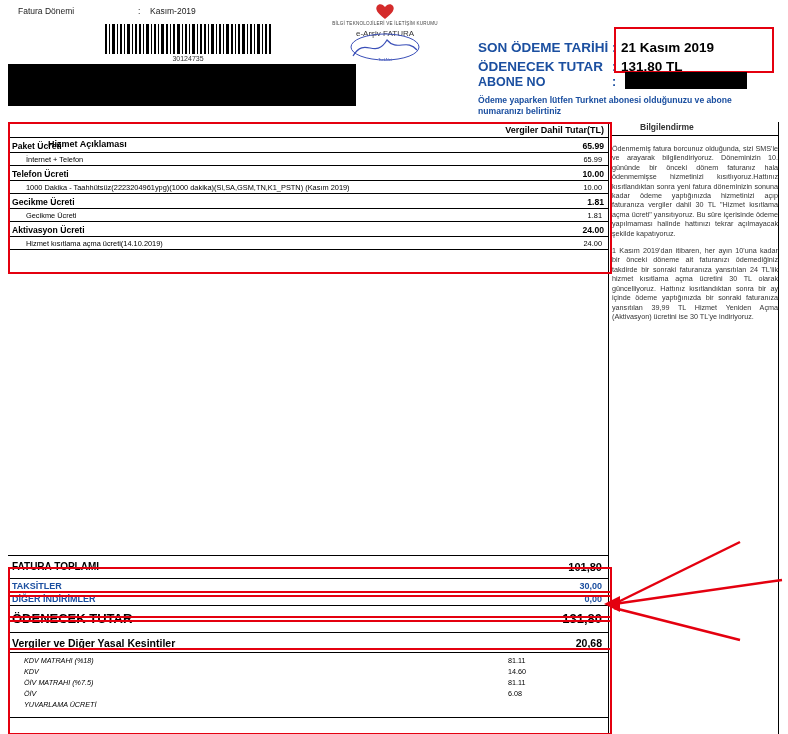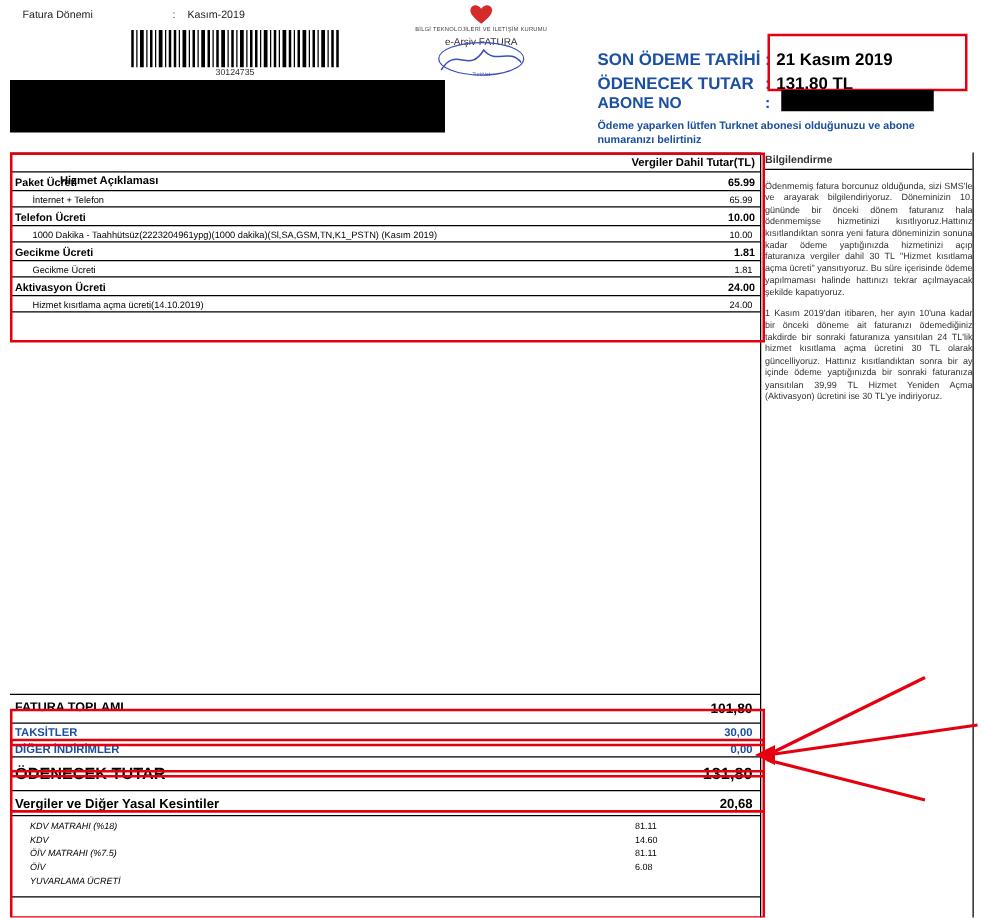--- a/index.html
+++ b/index.html
@@ -81,21 +81,21 @@
   .taxhead .n{position:absolute;left:4px;top:4px;font-size:10.5px;font-weight:bold;}
   .taxhead .v{position:absolute;right:6px;top:4px;font-size:10.5px;font-weight:bold;}
 
   .taxrow{position:relative;height:11px;}
   .taxrow .n{position:absolute;left:16px;top:1px;font-size:7.2px;font-style:italic;}
   .taxrow .v{position:absolute;left:500px;top:1px;font-size:7.2px;width:50px;}
   .taxbox{border-bottom:1px solid #000;padding-top:2px;height:62px;}
 
   
   .info{position:absolute;left:612px;top:122px;width:166px;}
-  .info-head{font-size:8.5px;font-weight:bold;color:#333;padding-bottom:3px;}
+  .info-head{font-size:8.5px;font-weight:bold;color:#333;padding-bottom:3px;margin-left:28px;}
   .info-sep{border-top:1px solid #000;width:166px;}
   .info-p{font-size:7.2px;color:#333;line-height:9.4px;margin-top:8px;text-align:justify;}
 
   .vline{position:absolute;left:608px;top:122px;width:0;height:613px;border-left:1px solid #000;}
   .vline2{position:absolute;left:778px;top:122px;width:0;height:613px;border-left:1px solid #000;}
 
   
   .red-rect{position:absolute;border:2px solid #e4000f;pointer-events:none;}
   .red-arrows{position:absolute;left:600px;top:530px;width:188px;height:160px;}
 </style>

